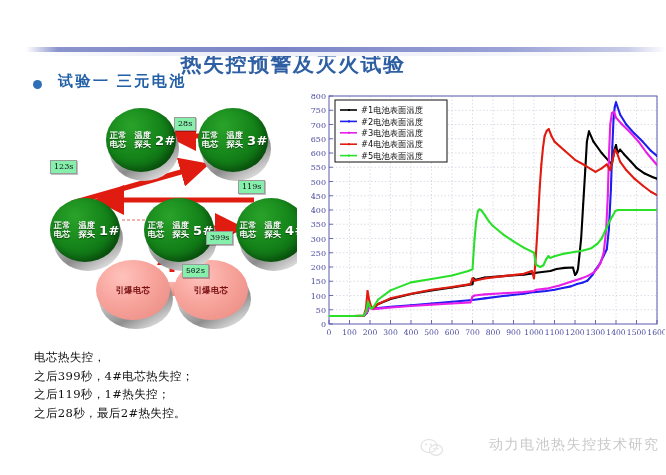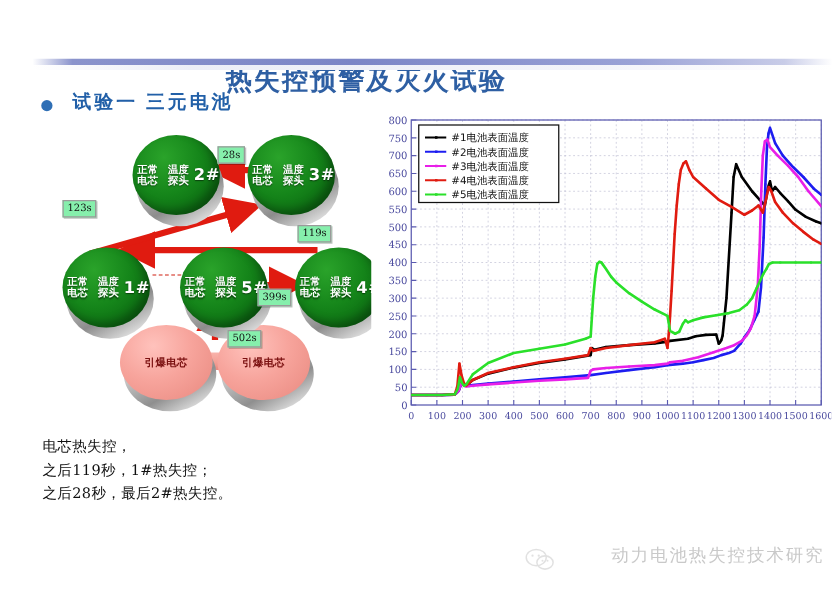--- a/index.html
+++ b/index.html
@@ -221,21 +221,21 @@
         <span class="l1">正常电芯</span>
         <span class="l2">温度探头</span>
         <span class="num">4#</span>
       </div>
     </div>
 
     <div class="tlabel" style="left:152px;top:17px;">28s</div>
     <div class="tlabel" style="left:28px;top:60px;">123s</div>
     <div class="tlabel" style="left:216px;top:80px;">119s</div>
     <div class="tlabel" style="left:184px;top:131px;">399s</div>
-    <div class="tlabel" style="left:160px;top:164px;">502s</div>
+    <div class="tlabel" style="left:160px;top:164px;font-family:Liberation Mono, monospace;">502s</div>
   </div>
 
   <div class="chart-wrap">
     <svg class="chart-svg" id="chart" width="368" height="262">
         <rect x="32" y="8" width="328" height="228" fill="#ffffff"></rect>
         <line x1="52.5" y1="8" x2="52.5" y2="236" stroke="#b9b9cf" stroke-width="0.5" stroke-dasharray="1.5,2"></line>
         <line x1="73" y1="8" x2="73" y2="236" stroke="#b9b9cf" stroke-width="0.5" stroke-dasharray="1.5,2"></line>
         <line x1="93.5" y1="8" x2="93.5" y2="236" stroke="#b9b9cf" stroke-width="0.5" stroke-dasharray="1.5,2"></line>
         <line x1="114" y1="8" x2="114" y2="236" stroke="#b9b9cf" stroke-width="0.5" stroke-dasharray="1.5,2"></line>
         <line x1="134.5" y1="8" x2="134.5" y2="236" stroke="#b9b9cf" stroke-width="0.5" stroke-dasharray="1.5,2"></line>
@@ -596,20 +596,21 @@
         <rect x="51" y="55.2" width="2" height="2" fill="#e01b10"></rect>
         <text x="64" y="59.400000000000006" font-size="8.3" font-family="&quot;DejaVu Sans&quot;,sans-serif" fill="#111">#4电池表面温度</text>
         <line x1="43" y1="67.6" x2="60" y2="67.6" stroke="#2ae02a" stroke-width="1.6"></line>
         <rect x="51" y="66.6" width="2" height="2" fill="#2ae02a"></rect>
         <text x="64" y="70.8" font-size="8.3" font-family="&quot;DejaVu Sans&quot;,sans-serif" fill="#111">#5电池表面温度</text>
       </svg>
   </div>
 
   <div class="caption">
     <div>电芯热失控，</div>
+    <div>之后399秒，4#电芯热失控；</div>
     <div>之后119秒，1#热失控；</div>
     <div>之后28秒，最后2#热失控。</div>
   </div>
 
   <div class="footer">
     <svg class="footer-icon" viewBox="0 0 26 22">
       <ellipse cx="11" cy="10" rx="8" ry="6.5" fill="none" stroke="#b9b9b9" stroke-width="1.2"></ellipse>
       <ellipse cx="18" cy="14" rx="6.5" ry="5.3" fill="none" stroke="#b9b9b9" stroke-width="1.2"></ellipse>
       <circle cx="8" cy="8.5" r="0.9" fill="#b9b9b9"></circle>
       <circle cx="13" cy="8.5" r="0.9" fill="#b9b9b9"></circle>

